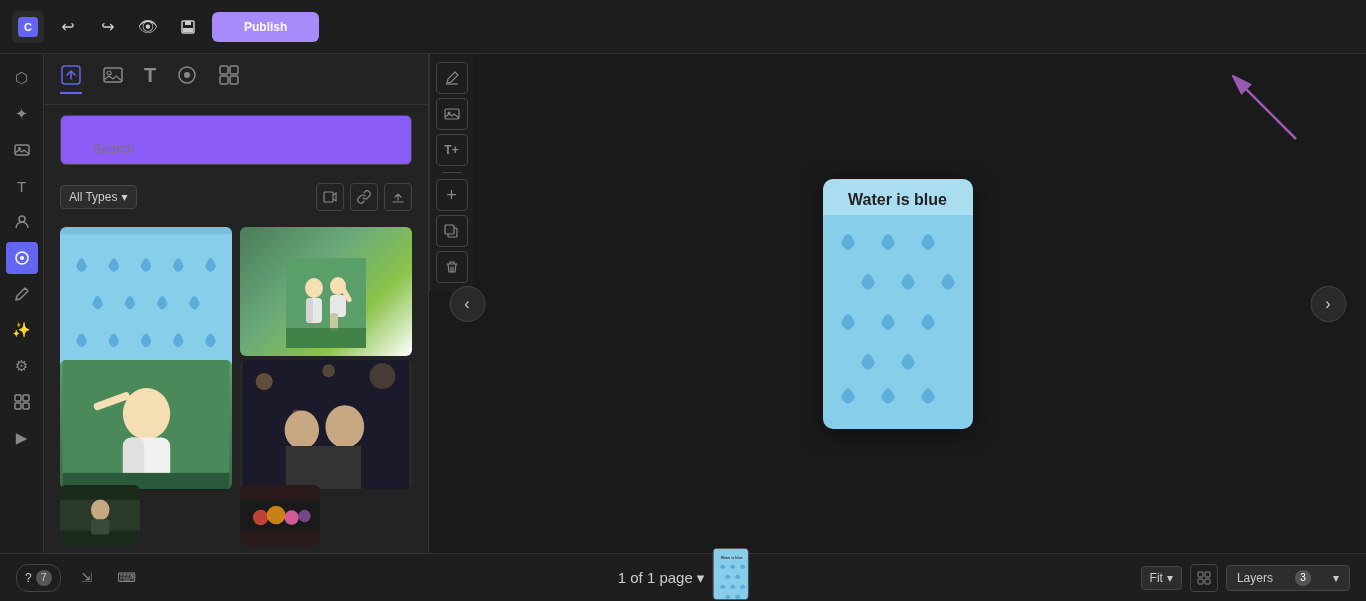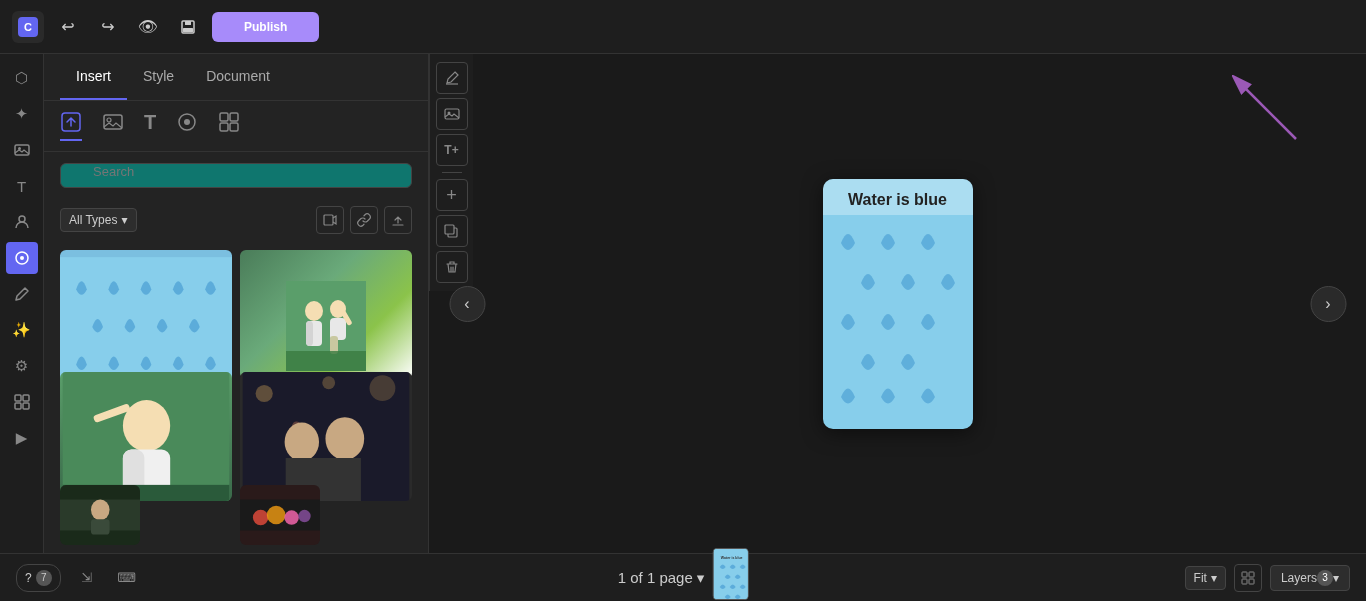--- a/index.html
+++ b/index.html
@@ -28,21 +28,21 @@
     .panel-tab.active { color: #fff; border-bottom: 2px solid #6366f1; }
 
     
     .insert-type-icons { display: flex; padding: 10px 16px; gap: 20px; border-bottom: 1px solid #333; }
     .insert-type-icon { display: flex; flex-direction: column; align-items: center; gap: 4px; cursor: pointer; color: #888; font-size: 20px; }
     .insert-type-icon.active { color: #6366f1; border-bottom: 2px solid #6366f1; padding-bottom: 6px; }
     .insert-type-icon span { font-size: 10px; }
 
     
     .search-container { padding: 10px 16px; }
-    .search-input { width: 100%; background: #0f766e; border: 1px solid #444; border-radius: 6px; padding: 0 12px 8px 32px; color: #fff; font-size: 13px; position: relative; }
+    .search-input { width: 100%; background: #8b5cf6; border: 1px solid #444; border-radius: 6px; padding: 25px 12px 8px 32px; color: #fff; font-size: 13px; position: relative; }
     .search-wrapper { position: relative; }
     .search-icon { position: absolute; left: 10px; top: 50%; transform: translateY(-50%); color: #888; font-size: 13px; }
 
     
     .filter-row { display: flex; align-items: center; padding: 8px 16px; gap: 8px; }
     .filter-dropdown { background: #2d2d2d; border: 1px solid #444; border-radius: 4px; color: #ccc; font-size: 12px; padding: 4px 8px; cursor: pointer; display: flex; align-items: center; gap: 4px; }
     .filter-icons { display: flex; gap: 6px; margin-left: auto; }
     .filter-icon-btn { width: 28px; height: 28px; background: transparent; border: 1px solid #444; border-radius: 4px; color: #888; cursor: pointer; display: flex; align-items: center; justify-content: center; font-size: 13px; }
 
     
@@ -63,21 +63,21 @@
     .right-toolbar { width: 44px; background: #1e1e1e; border-left: 1px solid #333; display: flex; flex-direction: column; align-items: center; padding: 8px 0; gap: 4px; flex-shrink: 0; }
     .right-tool-btn { width: 32px; height: 32px; background: transparent; border: 1px solid #444; border-radius: 4px; cursor: pointer; color: #888; display: flex; align-items: center; justify-content: center; font-size: 14px; }
     .right-tool-divider { width: 20px; height: 1px; background: #444; margin: 2px 0; }
 
     
     .bottom-bar { height: 48px; background: #1e1e1e; border-top: 1px solid #333; display: flex; align-items: center; padding: 0 16px; gap: 12px; flex-shrink: 0; }
     .bottom-page-info { display: flex; align-items: center; gap: 4px; font-size: 15px; color: #ccc; }
     .bottom-right { display: flex; align-items: center; gap: 8px; margin-left: auto; }
     .fit-dropdown { background: #2d2d2d; border: 1px solid #444; border-radius: 4px; color: #ccc; font-size: 12px; padding: 4px 8px; cursor: pointer; display: flex; align-items: center; gap: 4px; }
     .grid-btn { width: 28px; height: 28px; background: transparent; border: 1px solid #444; border-radius: 4px; color: #888; cursor: pointer; display: flex; align-items: center; justify-content: center; }
-    .layers-btn { background: #2d2d2d; border: 1px solid #444; border-radius: 4px; color: #ccc; font-size: 12px; padding: 4px 10px; cursor: pointer; display: flex; align-items: center; gap: 0; justify-content: center; }
+    .layers-btn { background: #2d2d2d; border: 1px solid #444; border-radius: 4px; color: #ccc; font-size: 12px; padding: 4px 10px; cursor: pointer; display: flex; align-items: center; gap: 22px; justify-content: center; }
     .layers-badge { background: #555; border-radius: 50%; width: 16px; height: 16px; display: flex; align-items: center; justify-content: center; font-size: 10px; color: #fff; }
     .bottom-icon-btn { width: 28px; height: 28px; background: transparent; border: none; color: #888; cursor: pointer; display: flex; align-items: center; justify-content: center; font-size: 13px; border-radius: 4px; }
 
     
     .arrow-annotation { position: absolute; top: 10px; right: 60px; pointer-events: none; }
 
     
     .canvas-wrapper { flex: 1; position: relative; }
   </style>
 </head>
@@ -143,25 +143,20 @@
           <rect x="9" y="1" width="6" height="6" rx="1" stroke="#888" stroke-width="1.5"></rect>
           <rect x="1" y="9" width="6" height="6" rx="1" stroke="#888" stroke-width="1.5"></rect>
           <rect x="9" y="9" width="6" height="6" rx="1" stroke="#888" stroke-width="1.5"></rect>
         </svg>
     </button>
     <button class="icon-sidebar-btn">▶</button>
   </div>
 
   <div class="insert-panel">
 
-    <div class="panel-tabs">
-      <div class="panel-tab active">Insert</div>
-      <div class="panel-tab">Style</div>
-      <div class="panel-tab">Document</div>
-    </div>
 
     <div class="insert-type-icons">
       <div class="insert-type-icon active">
         <svg width="22" height="22" viewBox="0 0 22 22" fill="none">
             <rect x="2" y="2" width="18" height="18" rx="3" stroke="#6366f1" stroke-width="1.5"></rect>
             <path d="M11 15V7M7 11l4-4 4 4" stroke="#6366f1" stroke-width="1.5" stroke-linecap="round"></path>
           </svg>
       </div>
       <div class="insert-type-icon">
         <svg width="22" height="22" viewBox="0 0 22 22" fill="none">

